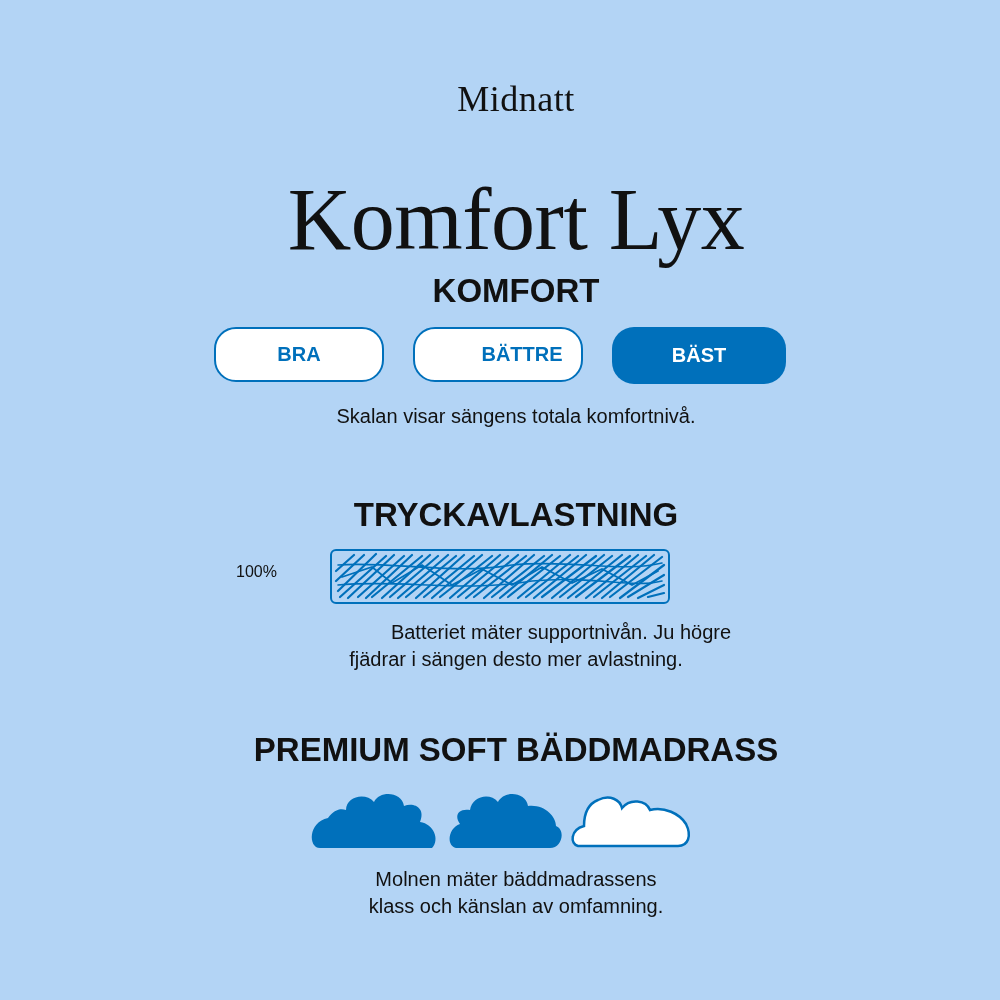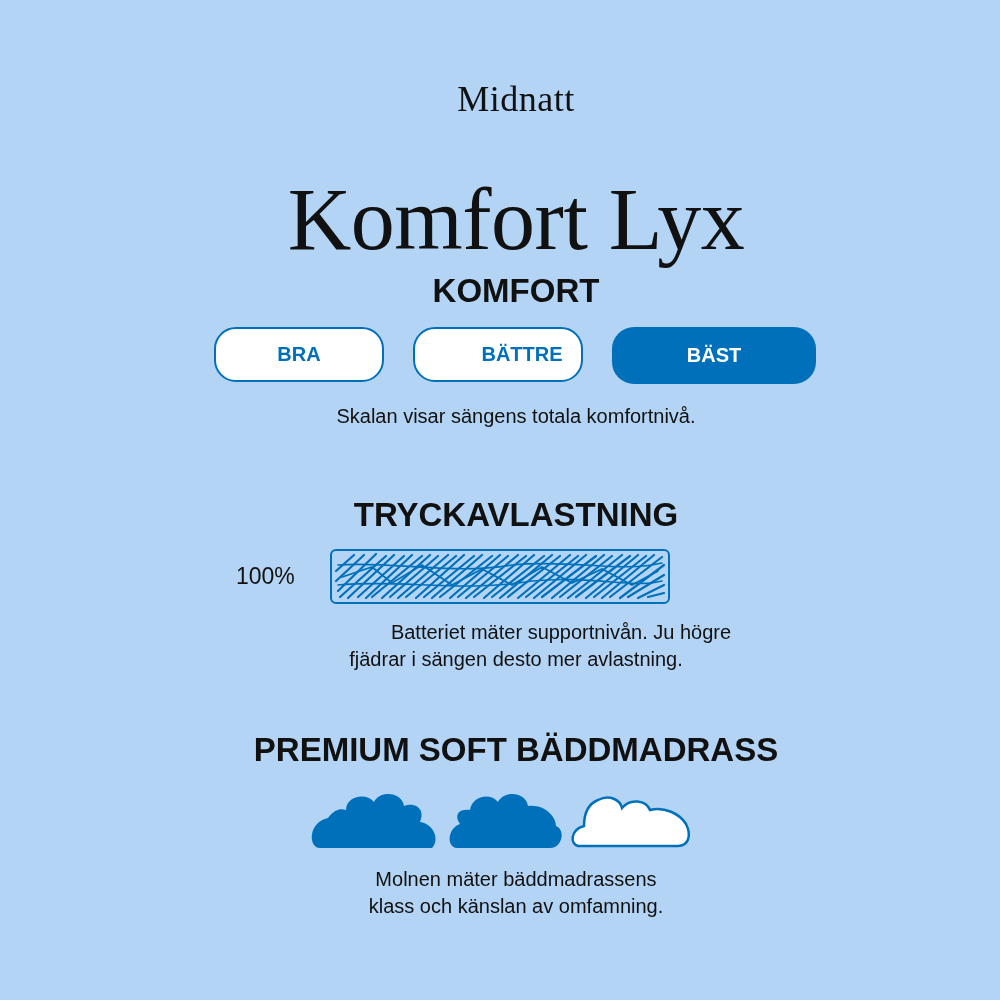--- a/index.html
+++ b/index.html
@@ -28,39 +28,39 @@
   .level {
     position: absolute; top: 0; width: 170px; height: 55px;
     border: 2px solid #0070bb; border-radius: 22px;
     background: #ffffff; color: #0070bb;
     font-weight: bold; font-size: 20px;
     display: flex; align-items: center; justify-content: center;
     box-sizing: border-box; cursor: pointer;
   }
   .level.active { background: #0070bb; color: #ffffff; }
 
-  .pct { position: absolute; top: 563px; left: 236px; font-size: 23px; }
+  .pct { position: absolute; top: 563px; left: 236px; font-size: 16px; }
   .bar {
     position: absolute; top: 549px; left: 330px; width: 340px; height: 55px;
     border: 2.5px solid #0070bb; border-radius: 6px; box-sizing: border-box;
     overflow: hidden;
   }
   .clouds { position: absolute; top: 788px; left: 308px; width: 384px; height: 64px; }
 </style>
 </head>
 <body>
 
 <div class="abs brand">Midnatt</div>
 <div class="abs title">Komfort Lyx</div>
 
 <div class="abs section-title" style="top:272px;">KOMFORT</div>
 <div class="levels">
   <div class="level" style="left:0;">BRA</div>
   <div class="level" style="left:199px;padding-left:48px;">BÄTTRE</div>
-  <div class="level active" style="left:398px; width:204px; height:57px; border:none;">BÄST</div>
+  <div class="level active" style="left:398px; width:174px; height:57px; border:none;">BÄST</div>
 </div>
 <div class="abs note" style="top:403px;">Skalan visar sängens totala komfortnivå.</div>
 
 <div class="abs section-title" style="top:496px;">TRYCKAVLASTNING</div>
 <div class="pct">100%</div>
 <div class="bar">
   <svg width="336" height="51" viewBox="0 0 336 51">
     <g stroke="#0070bb" stroke-width="2.2" fill="none" stroke-linecap="round">
       <path d="M4 20 L22 4 M4 30 L32 4 M6 40 L44 3 M8 46 L54 5 M16 47 L62 4 M26 46 L72 5 M34 47 L80 4 M40 46 L90 5 M50 47 L98 4 M58 46 L106 5 M66 47 L116 4 M74 46 L124 5 M84 47 L132 4 M92 46 L142 5 M100 47 L150 4 M108 46 L160 5 M118 47 L168 4 M126 46 L176 5 M134 47 L186 4 M142 46 L194 5 M152 47 L202 4 M160 46 L212 5 M168 47 L220 4 M176 46 L228 5 M186 47 L238 4 M194 46 L246 5 M202 47 L254 4 M210 46 L264 5 M220 47 L272 4 M228 46 L280 5 M236 47 L290 4 M244 46 L298 5 M254 47 L306 4 M262 46 L314 5 M270 47 L322 4 M278 46 L330 6 M288 47 L332 14 M296 46 L332 24 M306 47 L332 34 M316 46 L332 42"></path>
       <path d="M6 14 C60 10 120 24 180 14 C240 8 290 22 330 12" stroke-width="1.6"></path>

